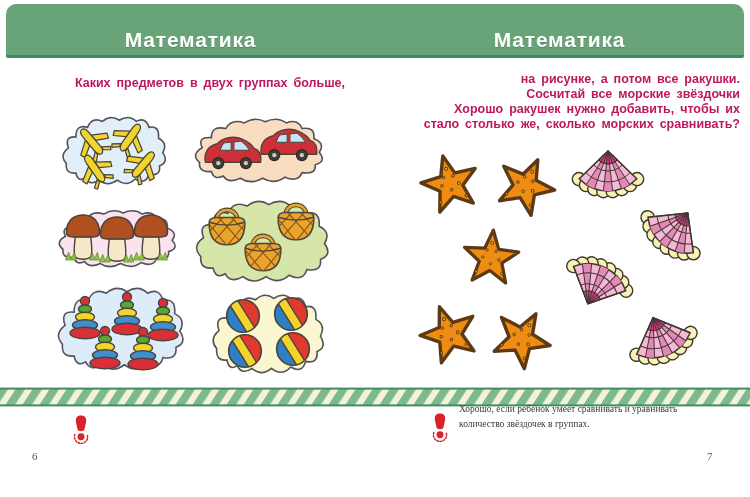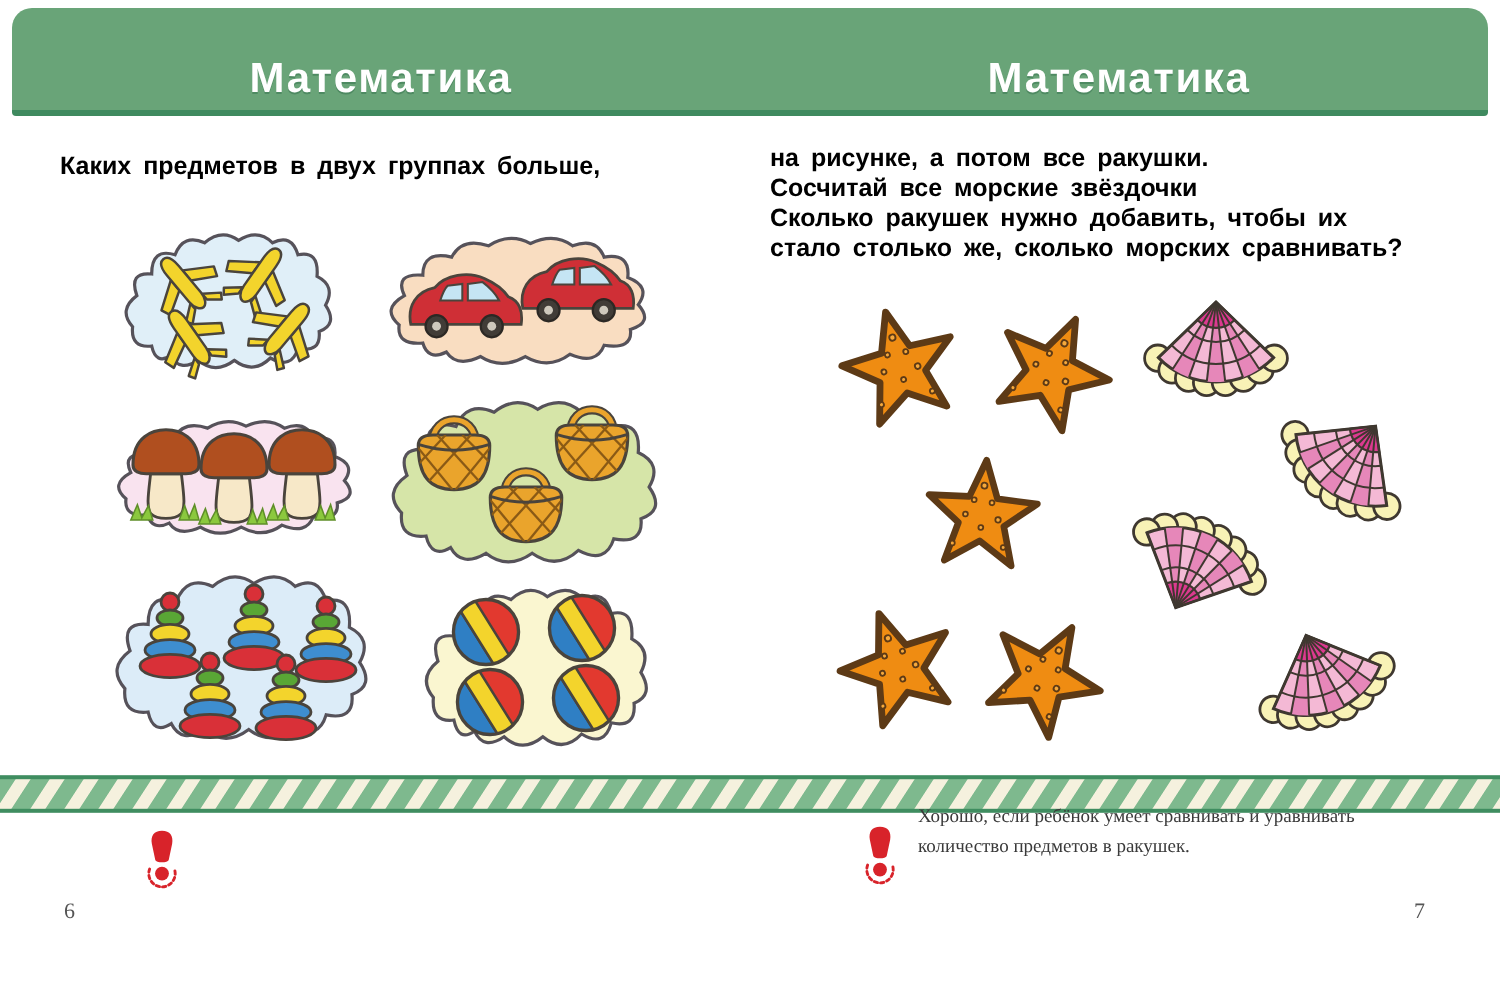--- a/index.html
+++ b/index.html
@@ -4,22 +4,22 @@
 <style>
   html,body{margin:0;padding:0;background:#fff;}
   .stage{position:relative;width:750px;height:497px;background:#ffffff;overflow:hidden;
          font-family:"Liberation Sans",sans-serif;}
   .header-band{position:absolute;left:6px;right:6px;top:4px;height:51px;
                background:#69a478;border-bottom:3px solid #3f8a5f;
                border-radius:10px 10px 2px 2px;display:flex;}
   .title{width:50%;display:flex;align-items:flex-end;justify-content:center;
          color:#fff;font-weight:bold;font-size:21px;letter-spacing:.8px;
          padding-bottom:3px;text-shadow:0 1px 0 rgba(0,60,30,.25);}
-  .q{position:absolute;text-align:left;font-weight:bold;font-size:12.5px;
-     color:#000000;line-height:15px;word-spacing:2.5px;}
+  .q{position:absolute;text-align:right;font-weight:bold;font-size:12.5px;
+     color:#be185d;line-height:15px;word-spacing:2.5px;}
   .q-left{left:30px;top:76px;width:315px;}
   .q-right{left:385px;top:72px;width:355px;}
   .scene{position:absolute;}
   svg{overflow:visible;}
   .note-text{position:absolute;font-family:"Liberation Serif",serif;font-size:9.5px;
              color:#3a3a3a;line-height:1.55;}
   .nowrap{white-space:nowrap;}
   .pagenum{position:absolute;font-family:"Liberation Serif",serif;font-size:11px;color:#555;}
   .ribbon{position:absolute;left:0;top:387px;width:750px;height:20px;}
 </style>
@@ -147,21 +147,21 @@
     <div class="title">Математика</div>
   </div>
 
   <div class="q q-left">
     <div>Каких предметов в двух группах больше,</div>
   </div>
 
   <div class="q q-right">
     <div>на рисунке, а потом все ракушки.</div>
     <div>Сосчитай все морские звёздочки</div>
-    <div>Сколько ракушек нужно добавить, чтобы их</div>
+    <div>Хорошо ракушек нужно добавить, чтобы их</div>
     <div>стало столько же, сколько морских сравнивать?</div>
   </div>
 
   <svg class="scene" style="left:60px;top:112px" width="110" height="80" viewBox="0 0 110 80">
     <path transform="translate(1,1) scale(0.53,0.60)" d="M 28 100 Q 8 102 10 84 Q -4 70 14 58 Q 6 38 28 40 Q 28 18 50 24 Q 58 6 78 14 Q 94 2 110 12 Q 128 2 142 14 Q 160 6 166 24 Q 186 20 184 42 Q 202 50 192 66 Q 204 82 186 88 Q 188 106 166 102 Q 160 120 140 110 Q 124 124 106 112 Q 88 124 72 112 Q 54 122 46 108 Q 32 116 28 100 Z" stroke="#56525a" stroke-width="1.6" vector-effect="non-scaling-stroke" fill="#e0eff8"></path>
     <use href="#plane" transform="translate(32,30) rotate(-40) scale(0.95) translate(-20,-19)"></use>
     <use href="#plane" transform="translate(70,26) rotate(35) scale(0.95) translate(-20,-19)"></use>
     <use href="#plane" transform="translate(35,57) rotate(-35) scale(0.95) translate(-20,-19)"></use>
     <use href="#plane" transform="translate(83,53) rotate(40) scale(0.95) translate(-20,-19)"></use>
   </svg>
@@ -229,19 +229,19 @@
 
   <svg class="scene" style="left:70px;top:413px" width="22" height="31" viewBox="0 0 26 34">
     <use href="#excl"></use>
   </svg>
 
   <svg class="scene" style="left:429px;top:411px" width="22" height="31" viewBox="0 0 26 34">
     <use href="#excl"></use>
   </svg>
   <div class="note-text" style="left:459px;top:402px;width:290px">
     <div>Хорошо, если ребёнок умеет сравнивать и уравнивать</div>
-    <div>количество предметов в ракушек.</div>
+    <div>количество звёздочек в группах.</div>
   </div>
 
   <div class="pagenum" style="left:32px;top:450px">6</div>
   <div class="pagenum" style="left:707px;top:450px">7</div>
 
 </div>
 
 </body></html>

